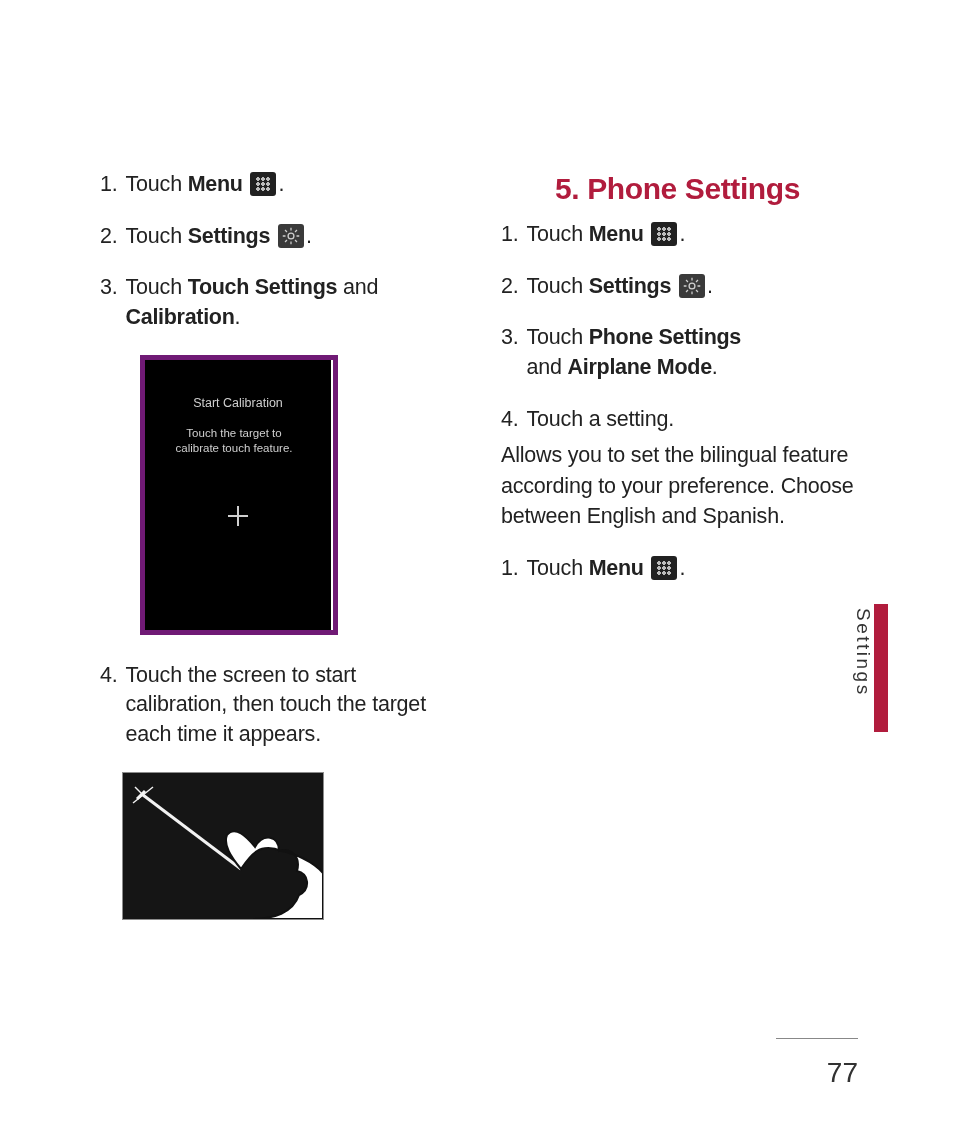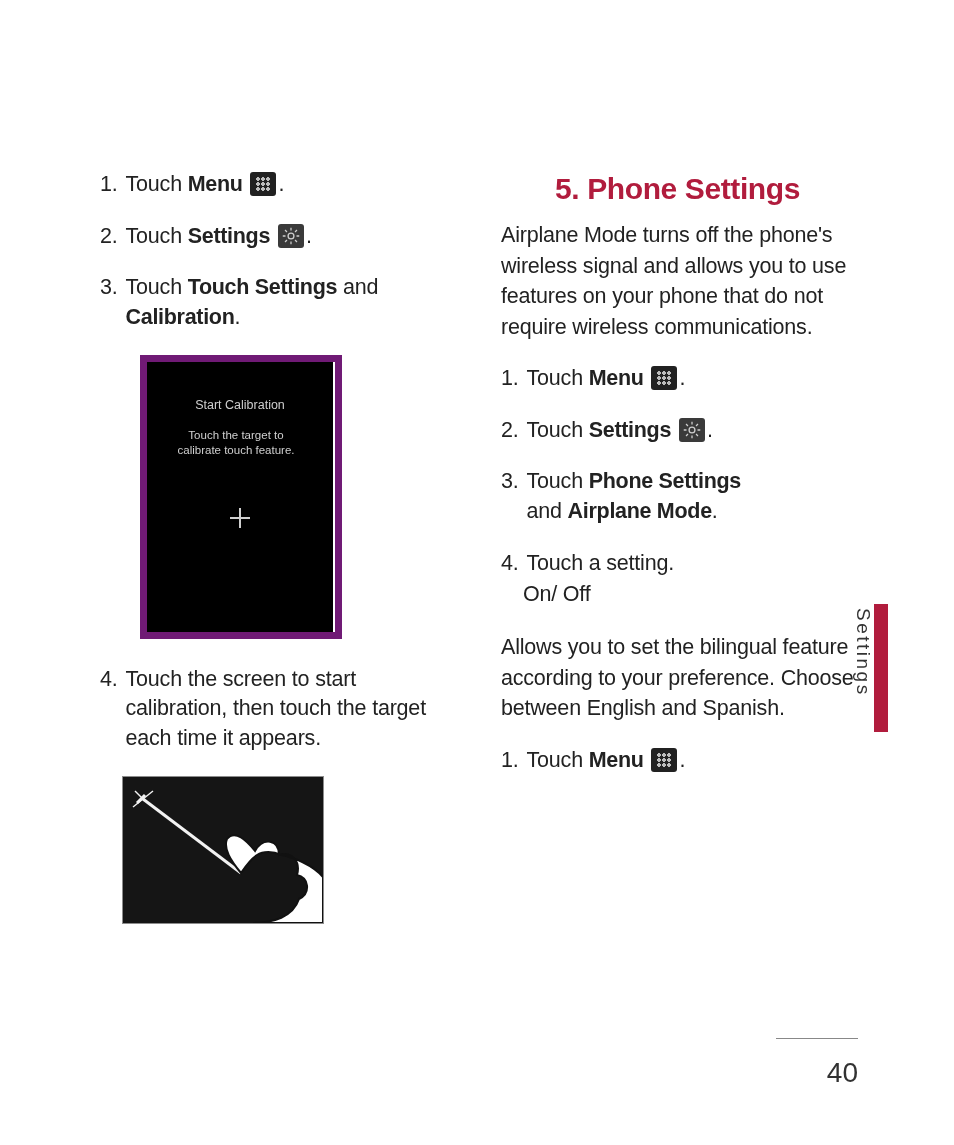--- a/index.html
+++ b/index.html
@@ -118,21 +118,21 @@
   .icon-settings svg {
     position: absolute;
     left: 2px; top: 1px;
     width: 22px; height: 22px;
   }
 
   
   .calib-wrap {
     margin: 14px 0 26px 40px;
     width: 188px;
-    border: 7px solid #701a75;
+    border: 5px solid #701a75;
   }
   .calib {
     background: #000;
     color: #cfcfcf;
     font-family: Arial, sans-serif;
     font-size: 11.5px;
     width: 186px;
     height: 270px;
     box-sizing: border-box;
     position: relative;
@@ -292,21 +292,20 @@
           </g>
         </svg>
       </div>
 
     </div>
 
     <div class="col col-right">
 
       <div class="h1">5. Phone Settings</div>
 
-      <div class="para">Airplane Mode turns off the phone's wireless signal and allows you to use features on your phone that do not require wireless communications.</div>
 
       <div class="step">
         <span class="num">1.</span>
         <span class="txt">
           <span>Touch </span><span class="b">Menu</span><span> </span><span class="icon icon-menu"></span><span>.</span>
         </span>
       </div>
 
       <div class="step">
         <span class="num">2.</span>
@@ -326,36 +325,33 @@
         <span class="num">3.</span>
         <span class="txt">
           <span>Touch </span><span class="b nowrap">Phone Settings</span><br><span> and </span><span class="b nowrap">Airplane Mode</span><span>.</span>
         </span>
       </div>
 
       <div class="step" style="margin-bottom:6px">
         <span class="num">4.</span>
         <span class="txt">Touch a setting.</span>
       </div>
-      <div class="indent-sub">
-        <span class="b">On/ Off</span>
-      </div>
 
       <div class="para">Allows you to set the bilingual feature according to your preference. Choose between English and Spanish.</div>
 
       <div class="step">
         <span class="num">1.</span>
         <span class="txt">
           <span>Touch </span><span class="b">Menu</span><span> </span><span class="icon icon-menu"></span><span>.</span>
         </span>
       </div>
 
     </div>
   </div>
 
   <div class="side-tab">
     <div class="bar"></div>
     <div class="txt">Settings</div>
   </div>
 
   <div class="pagerule"></div>
-  <div class="pagenum">40</div>
+  <div class="pagenum">77</div>
 </div>
 
 </body></html>

